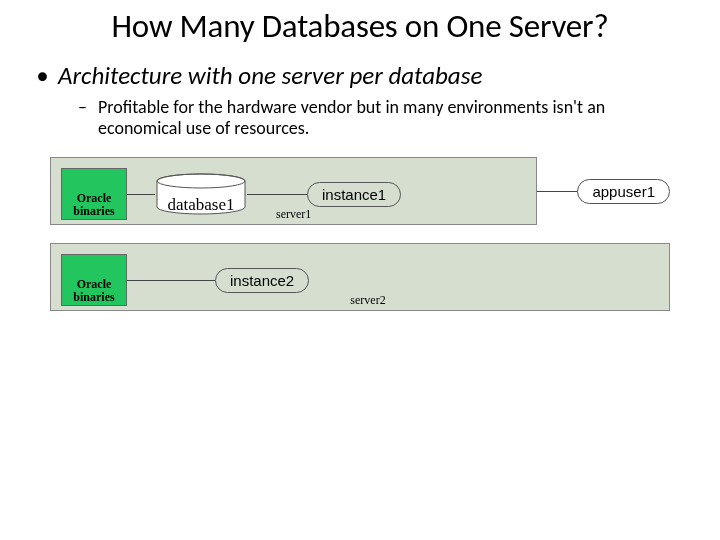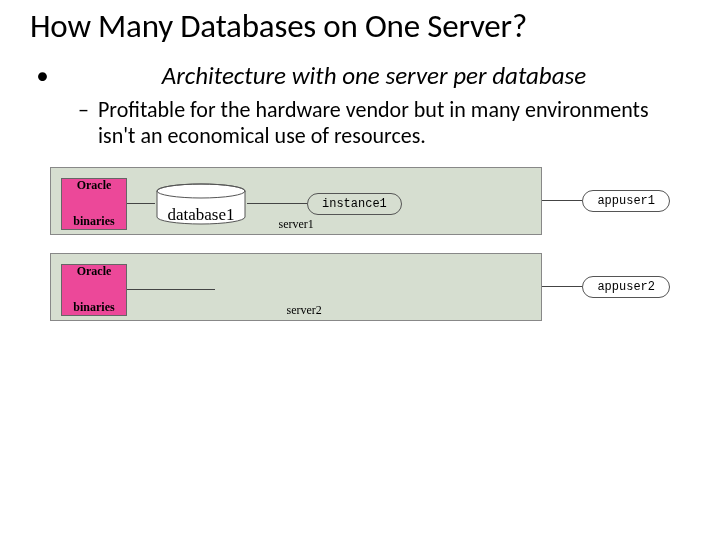--- a/index.html
+++ b/index.html
@@ -13,38 +13,38 @@
     overflow: hidden;
   }
   .slide {
     padding: 6px 30px 0 30px;
   }
   .title {
     font-size: 33px;
     font-weight: 400;
     margin: 0 0 16px 0;
     letter-spacing: -0.2px;
+    text-align: center;
   }
   .bullet-l1 {
     font-size: 25px;
     font-style: italic;
     margin: 10px 0 6px 0;
     padding-left: 28px;
     position: relative;
     line-height: 1.15;
-    text-align: center;
   }
   .bullet-l1::before {
     content: "•";
     position: absolute;
     left: 6px;
     top: 0;
   }
   .bullet-l2 {
-    font-size: 22px;
+    font-size: 18px;
     margin: 0 0 18px 0;
     padding-left: 68px;
     position: relative;
     line-height: 1.18;
   }
   .bullet-l2::before {
     content: "–";
     position: absolute;
     left: 48px;
     top: 0;
@@ -66,29 +66,29 @@
     border: 1px solid #888;
     padding: 10px 10px 4px 10px;
     display: flex;
     align-items: center;
     gap: 0;
     position: relative;
   }
   .binaries {
     width: 66px;
     height: 52px;
-    background: #ec4899;
+    background: #22c55e;
     border: 1px solid #666;
     font-family: "Times New Roman", serif;
     font-size: 12px;
     font-weight: bold;
     text-align: center;
     display: flex;
     flex-direction: column;
-    justify-content: space-between;
+    justify-content: flex-end;
     line-height: 1.15;
   }
   .conn {
     height: 1px;
     background: #444;
     flex-shrink: 0;
   }
   .conn.w28 { width: 28px; }
   .conn.w60 { width: 60px; }
   .conn.w40 { width: 40px; }
@@ -109,22 +109,22 @@
     font-size: 17px;
     position: absolute;
     top: 22px;
     width: 100%;
     text-align: center;
   }
   .pill {
     border: 1px solid #555;
     border-radius: 14px;
     padding: 3px 14px;
-    font-family: Liberation Mono, monospace;
-    font-size: 12px;
+    font-family: Liberation Sans, sans-serif;
+    font-size: 15px;
     background: transparent;
     flex-shrink: 0;
   }
   .pill.white { background: #fff; }
   .server-label {
     width: 100%;
     text-align: center;
     font-family: "Times New Roman", serif;
     font-size: 12px;
     padding-top: 2px;
@@ -177,24 +177,21 @@
 
     <div class="server-wrap">
       <div class="server-row">
         <div class="server-box">
           <div class="binaries">
             <span>Oracle</span>
             <span>binaries</span>
           </div>
           <div class="conn w28"></div>
           <div class="conn w60"></div>
+          <div class="pill">instance2</div>
           <div style="flex:1"></div>
           <div class="server-label" style="position:absolute; bottom:2px; left:8px;">server2</div>
-        </div>
-        <div class="appuser-cell">
-          <div class="conn w40"></div>
-          <div class="pill white">appuser2</div>
         </div>
       </div>
     </div>
 
   </div>
 </div>
 
 </body></html>

